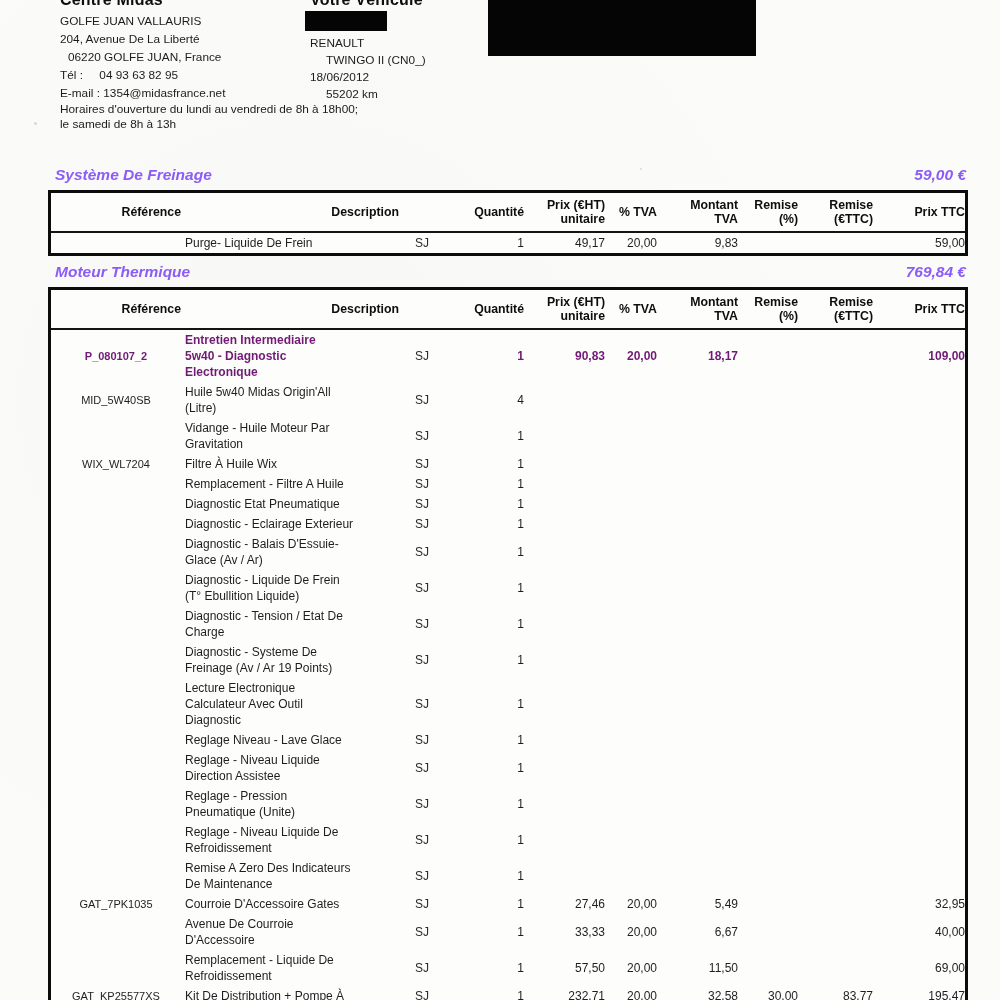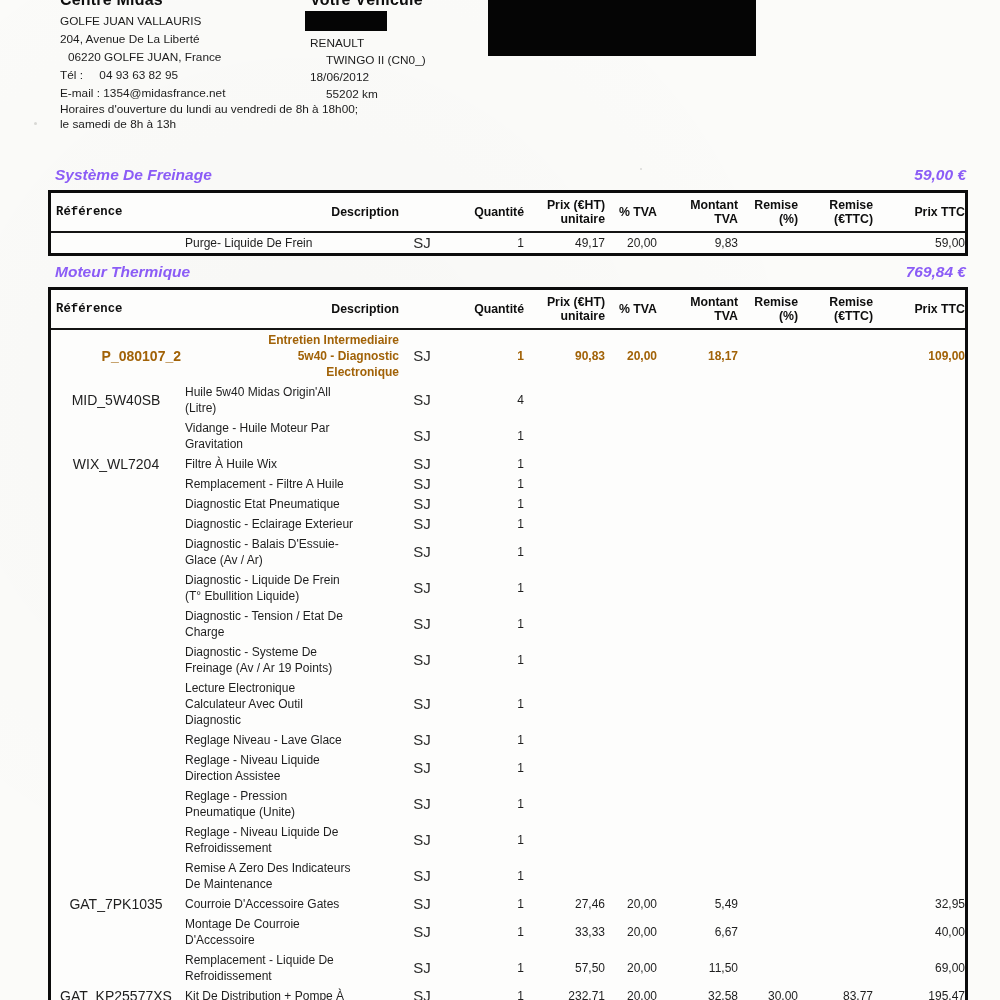--- a/index.html
+++ b/index.html
@@ -26,35 +26,35 @@
   .tbl{
     border:3px solid #0c0c0c;background:#fdfdfc;margin-bottom:7px;
     --cols:130px 218px 46px 84px 82px 54px 78px 64px 74px 84px;
   }
   .tbl-head{
     display:grid;grid-template-columns:var(--cols);align-items:center;
     min-height:33px;padding:2px 0 3px;border-bottom:2px solid #141414;
     font-weight:bold;font-size:12.3px;color:#0e0e0e;
   }
   .tbl-head .h{white-space:pre-line;line-height:14px;}
-  .h-ref{text-align:left;padding-left:5px;font-family:Liberation Mono, monospace;}
+  .h-ref{text-align:right;padding-left:5px;}
   .h-desc{text-align:right;padding-left:4px;}
   .h-right{text-align:right;}
   .p6{padding-right:6px;}.p8{padding-right:8px;}.p5{padding-right:5px;}
   .p4{padding-right:0;}.p9{padding-right:9px;}
   .tbl-row{
     display:grid;grid-template-columns:var(--cols);align-items:center;
     padding:2px 0;font-size:12px;line-height:16px;color:#1e1e1e;
   }
   .c{min-height:14px;}
-  .ref{text-align:center;font-size:14px;}
+  .ref{text-align:center;font-size:11px;}
   .desc{text-align:left;padding-left:4px;white-space:pre-line;}
-  .unit{text-align:center;font-size:15px;color:#2a2a2a;}
+  .unit{text-align:center;font-size:12px;color:#2a2a2a;}
   .num{text-align:right;}
-  .bold .ref,.bold .desc,.bold .num{font-weight:bold;color:#a16207;text-align:right;}
+  .bold .ref,.bold .desc,.bold .num{font-weight:bold;color:#701a75;}
 </style>
 </head>
 <body>
 
 <div class="abs cut-title" style="left:60px;top:-9px;">Centre Midas</div>
 <div class="abs addr-line" style="left:60px;top:14px;">GOLFE JUAN VALLAURIS</div>
 <div class="abs addr-line" style="left:60px;top:32px;">204, Avenue De La Liberté</div>
 <div class="abs addr-line" style="left:68px;top:50px;">06220 GOLFE JUAN, France</div>
 <div class="abs addr-line" style="left:60px;top:68px;">Tél :     04 93 63 82 95</div>
 <div class="abs addr-line" style="left:60px;top:86px;">E-mail : 1354@midasfrance.net</div>
@@ -382,21 +382,21 @@
     <div class="c num p6">27,46</div>
     <div class="c num p8">20,00</div>
     <div class="c num p5">5,49</div>
     <div class="c num p9"></div>
     <div class="c num p8"></div>
     <div class="c num p4">32,95</div>
   </div>
 
   <div class="tbl-row">
     <div class="c ref"></div>
-    <div class="c desc">Montage De Courroie
+    <div class="c desc">Avenue De Courroie
 D'Accessoire</div>
     <div class="c unit">SJ</div>
     <div class="c num p5">1</div>
     <div class="c num p6">33,33</div>
     <div class="c num p8">20,00</div>
     <div class="c num p5">6,67</div>
     <div class="c num p9"></div>
     <div class="c num p8"></div>
     <div class="c num p4">40,00</div>
   </div>

